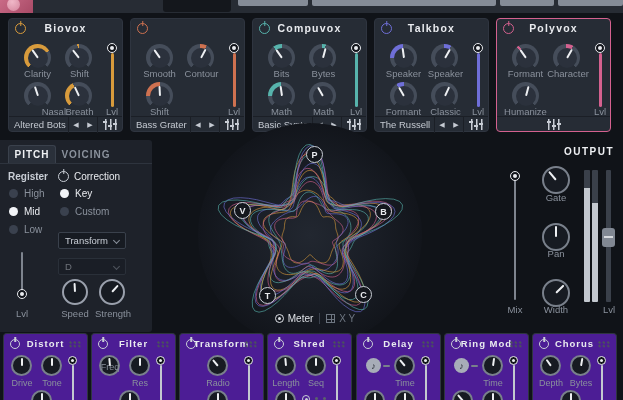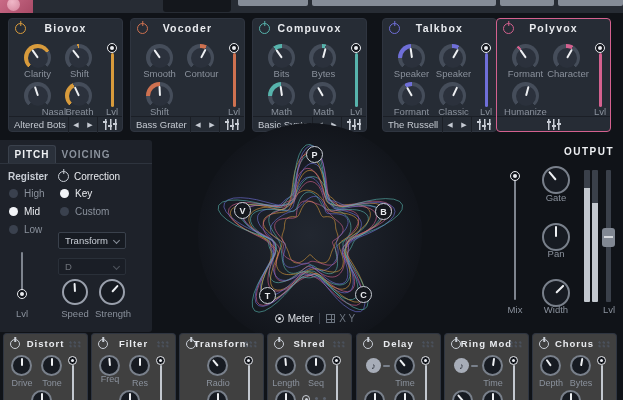--- a/index.html
+++ b/index.html
@@ -106,21 +106,21 @@
 
   
   .outtitle { position:absolute; left:530px; top:146px; width:84px; text-align:right; color:#eef0f3;
               font-size:10px; font-weight:bold; letter-spacing:1.5px; }
   .meterbar { position:absolute; top:170px; height:132px; width:6px; border-radius:1px; }
   .fader { position:absolute; left:602px; top:228px; width:13px; height:19px; background:#818893;
            border-radius:3px; z-index:2; }
   .fader::after { content:""; position:absolute; left:2px; right:2px; top:8px; height:1.5px; background:#d7dade; }
 
   
-  .fx { position:absolute; top:333px; width:85px; height:67px; background:#404040;
+  .fx { position:absolute; top:333px; width:85px; height:67px; background:#4c1d95;
         border:1px solid #2f3540; border-bottom:none; border-radius:4px 4px 0 0; overflow:hidden; }
   .fxtitle { position:absolute; top:4px; left:0; right:0; text-align:center; color:#e9ebef;
              font-size:9.5px; font-weight:bold; letter-spacing:1px; }
   .dots { position:absolute; right:5px; top:7px; width:13px; height:7px;
           background-image:radial-gradient(circle 1.1px at 1.5px 1.5px,#4a515c 99%,transparent);
           background-size:4.4px 3.6px; }
   .fx .lbl { font-size:9px; }
   .noteb { position:absolute; width:15px; height:15px; border-radius:50%; background:#a7adb8;
            color:#262b34; font-size:9px; display:flex; align-items:center; justify-content:center; }
   .ndash { position:absolute; width:7px; height:2px; background:#79808b; border-radius:1px; }
@@ -171,21 +171,20 @@
       <div class="parr">▶</div>
       <div class="pdiv"></div>
         <div class="picon">
           <span class="mixicon"></span>
         </div>
     </div>
   </div>
 
   <div class="mod" style="left: 130px; --acc: #ce7150;">
     <span class="pwr" style="left:6px;top:4px;--c:var(--acc);"></span>
-    <div class="mtitle">Vocoder</div>
     <div class="tknob" style="left:15px;top:25px;--al:0deg;">
         <span class="ptr" style="--rot:-35deg;"></span>
       </div>
     <div class="tknob" style="left:56px;top:25px;--as:135deg;--al:28deg;">
         <span class="ptr" style="--rot:28deg;"></span>
       </div>
     <div class="tknob" style="left:15px;top:63px;--as:45deg;--al:92deg;">
         <span class="ptr" style="--rot:-3deg;"></span>
       </div>
     <div class="lbl" style="left:0;width:57px;top:49px;">Smooth</div>
@@ -233,21 +232,21 @@
       <div class="pdiv"></div>
         <div class="parr">◀</div>
       <div class="parr">▶</div>
       <div class="pdiv"></div>
         <div class="picon">
           <span class="mixicon"></span>
         </div>
     </div>
   </div>
 
-  <div class="mod" style="left: 382px; --acc: #6f6fd8;">
+  <div class="mod" style="left: 374px; --acc: #6f6fd8;">
     <span class="pwr" style="left:6px;top:4px;--c:var(--acc);"></span>
     <div class="mtitle">Talkbox</div>
     <div class="tknob" style="left:15px;top:25px;--as:45deg;--al:90deg;">
         <span class="ptr" style="--rot:-8deg;"></span>
       </div>
     <div class="tknob" style="left:56px;top:25px;--as:135deg;--al:30deg;">
         <span class="ptr" style="--rot:30deg;"></span>
       </div>
     <div class="tknob" style="left:15px;top:63px;--as:103deg;--al:32deg;">
         <span class="ptr" style="--rot:-30deg;"></span>
@@ -418,21 +417,21 @@
   <div class="fx" style="left:91px;">
     <span class="pwr" style="left:6px;top:5px;width:10px;height:10px;"></span>
     <div class="fxtitle">Filter</div>
     <span class="dots"></span>
     <div class="cknob fxknob" style="left:7px;top:21px;">
         <span class="ptr" style="--rot:-5deg;"></span>
       </div>
     <div class="cknob fxknob" style="left:37px;top:21px;">
         <span class="ptr" style="--rot:0deg;"></span>
       </div>
-    <div class="lbl" style="left:1px;width:34px;top:40px;">Freq</div>
+    <div class="lbl" style="left:1px;width:34px;top:28px;">Freq</div>
     <div class="lbl" style="left:31px;width:34px;top:44px;">Res</div>
     <div class="strack" style="left:67.5px;top:31px;height:36px;width:2.5px;--acc:#c3c8cf;"></div>
     <div class="scirc" style="left:64px;top:22px;width:9px;height:9px;"></div>
     <div class="cknob fxknob" style="left:27px;top:56px;">
         <span class="ptr" style="--rot:0deg;"></span>
       </div>
   </div>
 
   <div class="fx" style="left:179px;">
     <span class="pwr" style="left:6px;top:5px;width:10px;height:10px;"></span>

